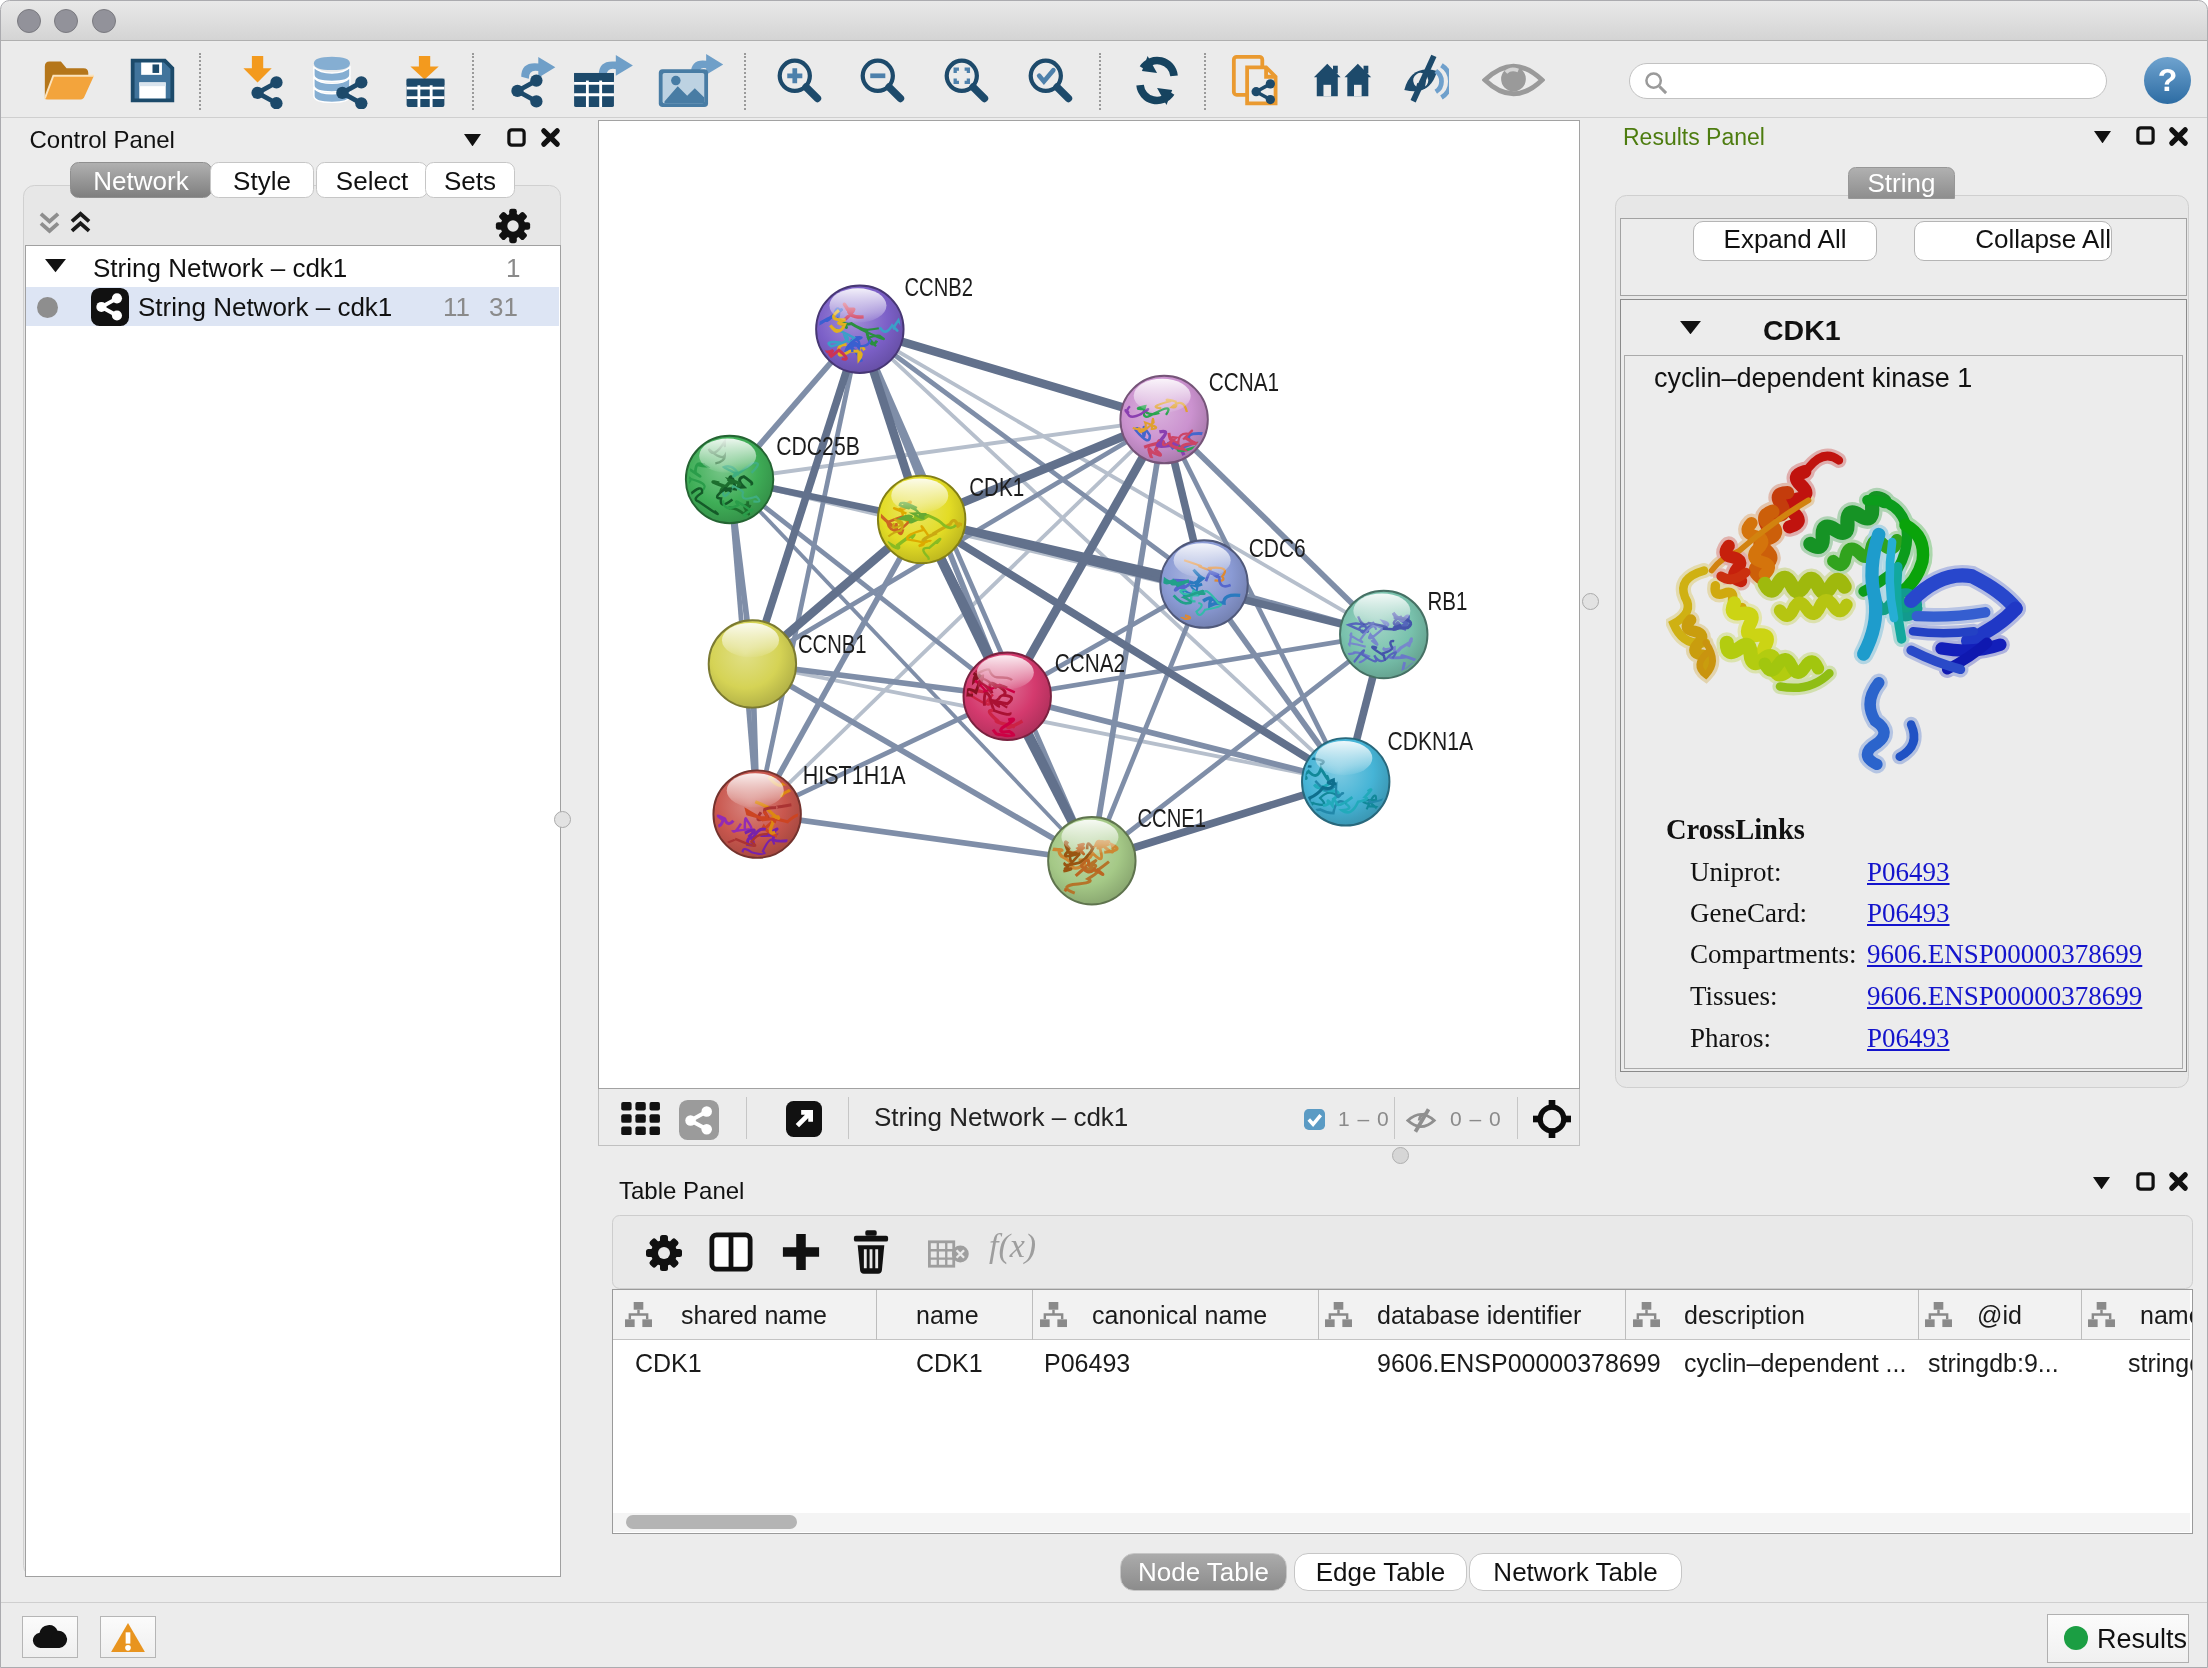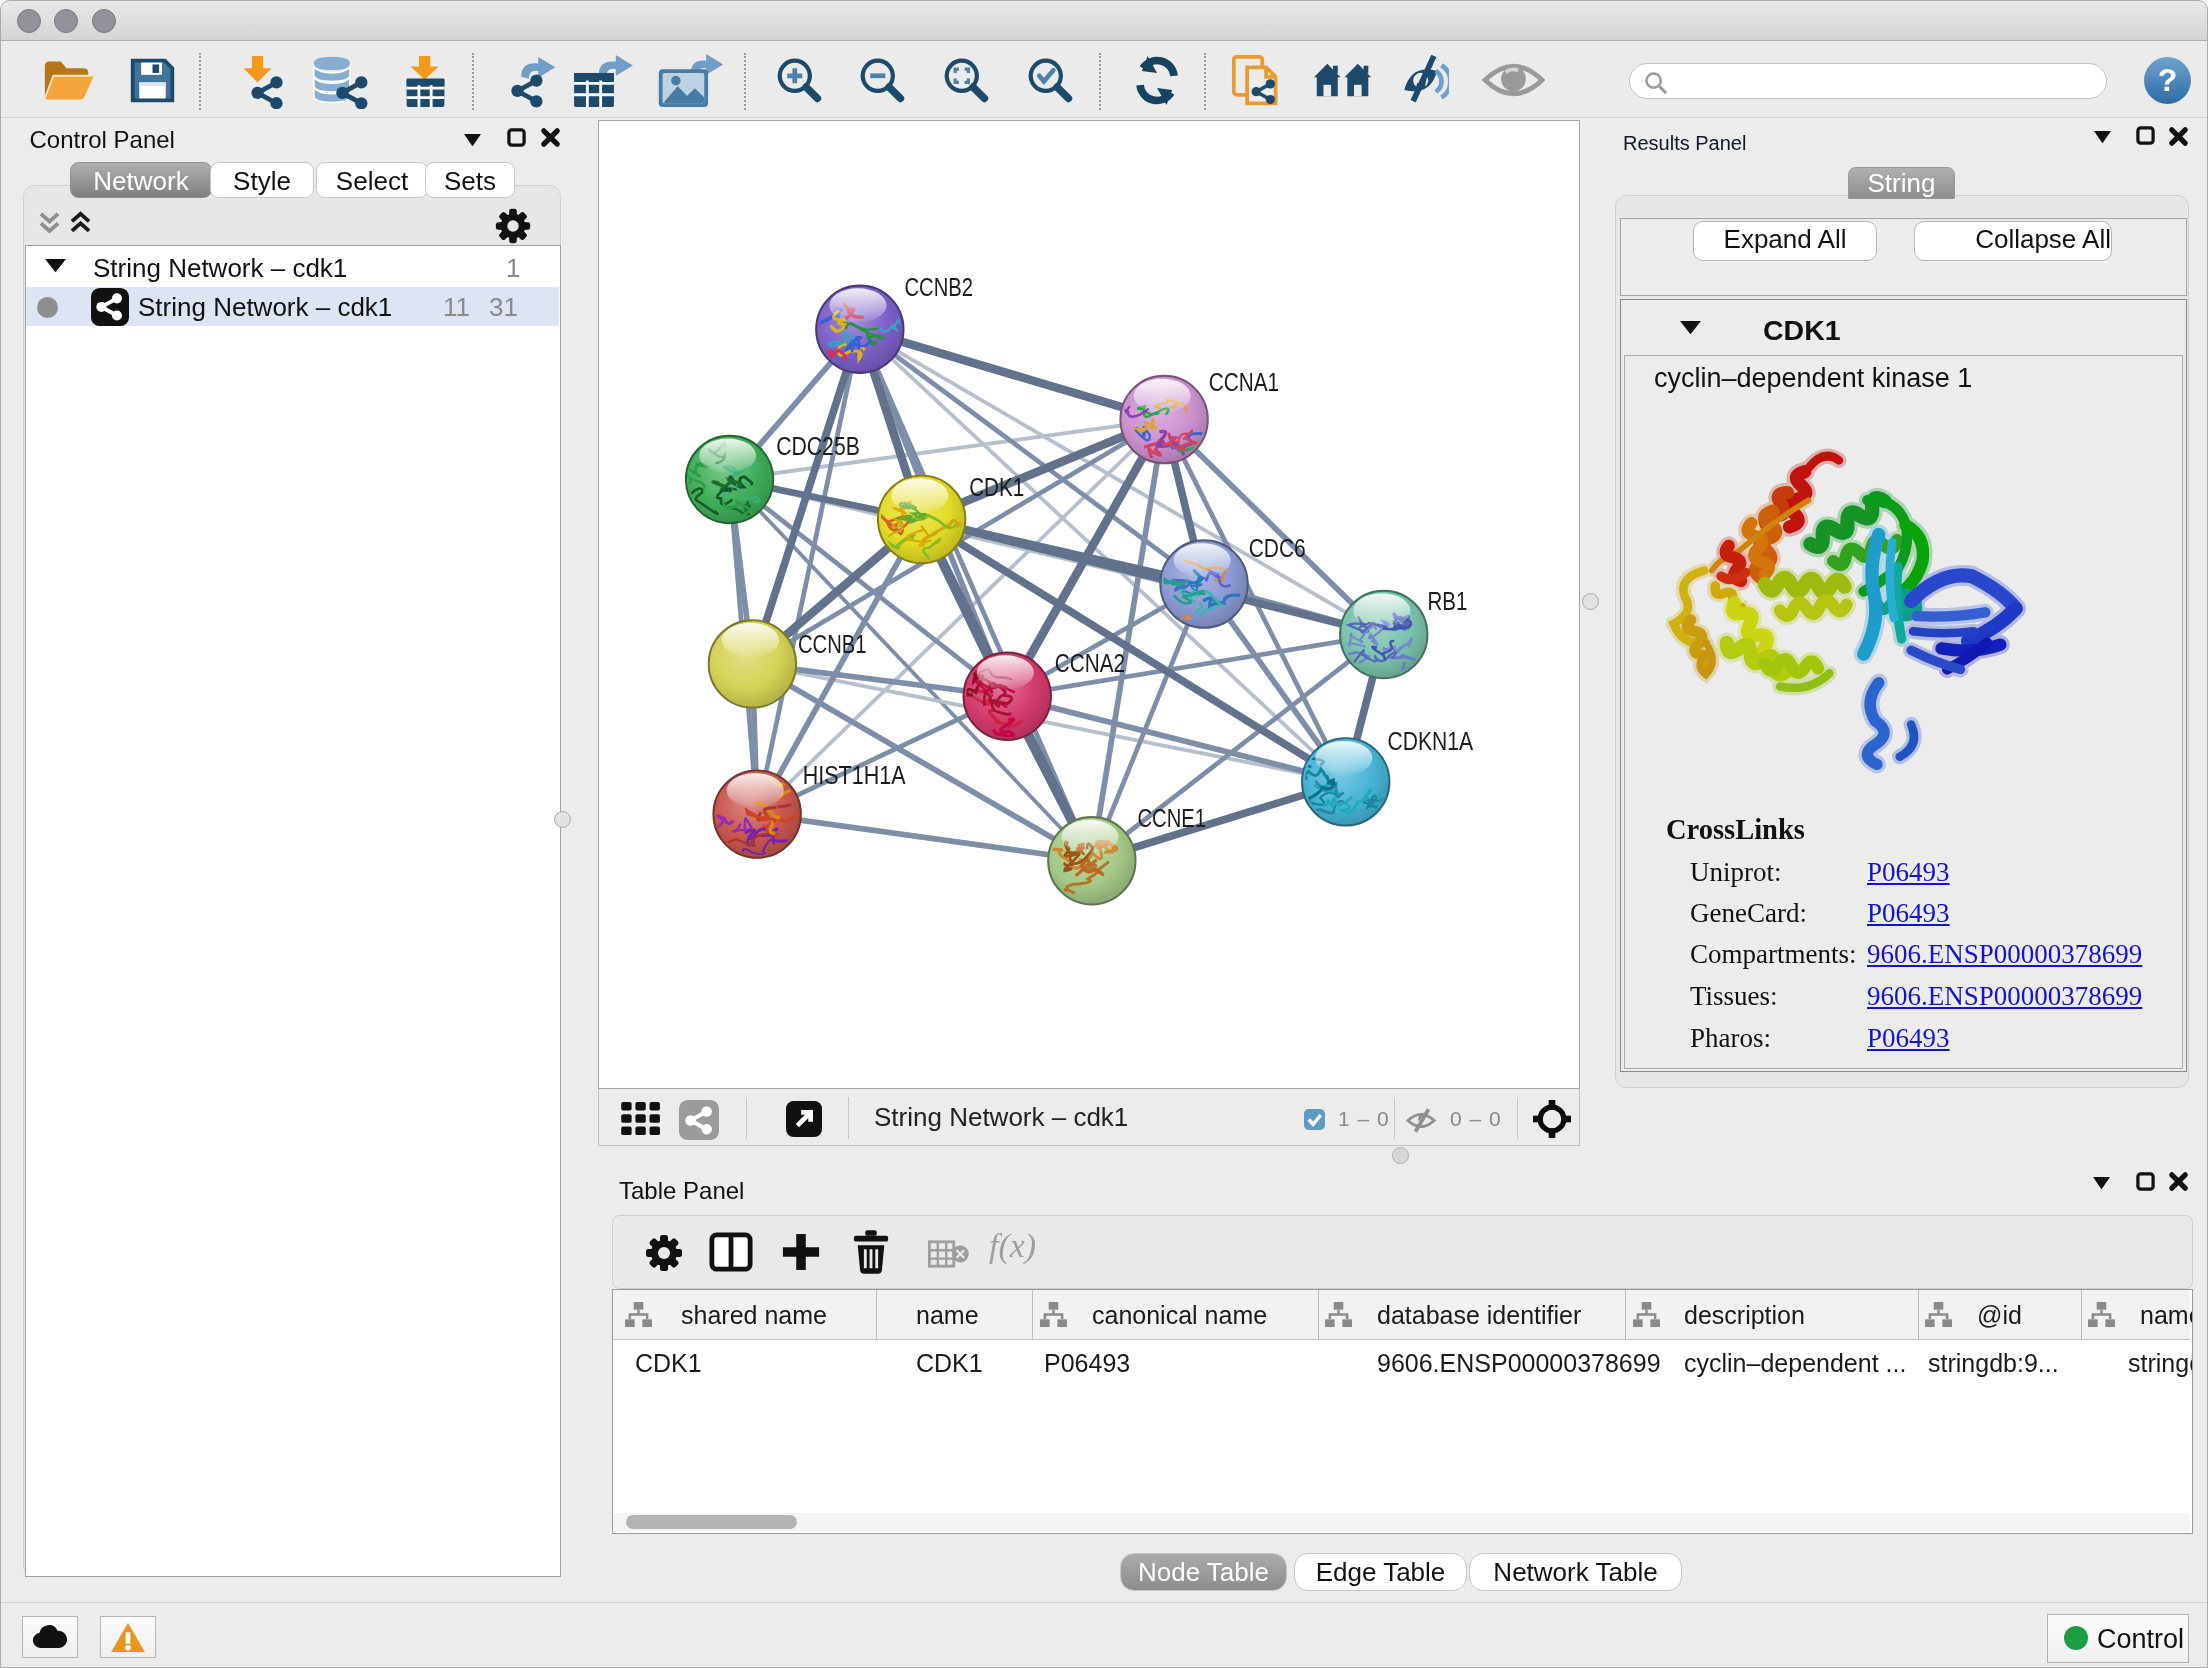--- a/index.html
+++ b/index.html
@@ -33,21 +33,21 @@
   background:#fff; border:1.9px solid #a0a0a0; }
 .trow { position:absolute; left:0; width:533px; height:39px; font-size:26px; color:#111; }
 .num { position:absolute; color:#8a8a8a; font-size:26px; }
 
 #netcanvas { position:absolute; left:598px; top:120px; width:982px; height:969px;
   background:#fff; border:1px solid #a2a2a2; }
 #netbar { position:absolute; left:598px; top:1089px; width:982px; height:57px;
   background:#ececec; border:1px solid #c0c0c0; border-top:none; }
 .nbsep { position:absolute; top:7.6px; height:42px; width:0; border-left:1.9px solid #c6c6c6; }
 
-#rp-title { position:absolute; left:1623px; top:132px; font-size:20px; color:#0f172a; }
+#rp-title { position:absolute; left:1623px; top:124px; font-size:23px; color:#4d7c0f; }
 #rp-stringtab { position:absolute; left:1848px; top:167px; width:107px; height:32px;
   background:linear-gradient(#b0b0b0,#8e8e8e); border:1px solid #979797;
   border-radius:7.6px 7.6px 0 0; color:#fff; font-size:26px; text-align:center;
   line-height:30px; z-index:3; }
 #rp-sub { position:absolute; left:1615px; top:195px; width:574px; height:893px;
   background:#e7e7e7; border:1px solid #cfcfcf; border-radius:11.4px; }
 #rp-box1 { position:absolute; left:1620px; top:218px; width:567px; height:78px;
   background:#ececec; border:1px solid #a2a2a2; }
 .rbtn { position:absolute; top:221px; height:40px; background:#fff;
   border:1px solid #b5b5b5; border-radius:10px; font-size:26px; color:#111;
@@ -920,15 +920,15 @@
   <div class="sbtn" style="left:100px;">
     <svg class="abs" style="left:8.6px;top:4.8px;" width="36" height="31" viewBox="0 0 38 33">
       <path d="M19 1 L37 32 L1 32 Z" fill="#e8941f"></path>
       <rect x="16.5" y="11" width="5" height="12" fill="#fff"></rect>
       <circle cx="19" cy="27.5" r="3" fill="#fff"></circle>
     </svg>
   </div>
 </div>
 <div id="membtn">
   <div class="abs" style="left:16px;top:11.4px;width:24px;height:24px;border-radius:50%;background:#1b9e43;"></div>
-  <span class="abs" style="left:49px;top:8.6px;">Control</span>
+  <span class="abs" style="left:49px;top:8.6px;">Results</span>
 </div>
 
 
 </body></html>

